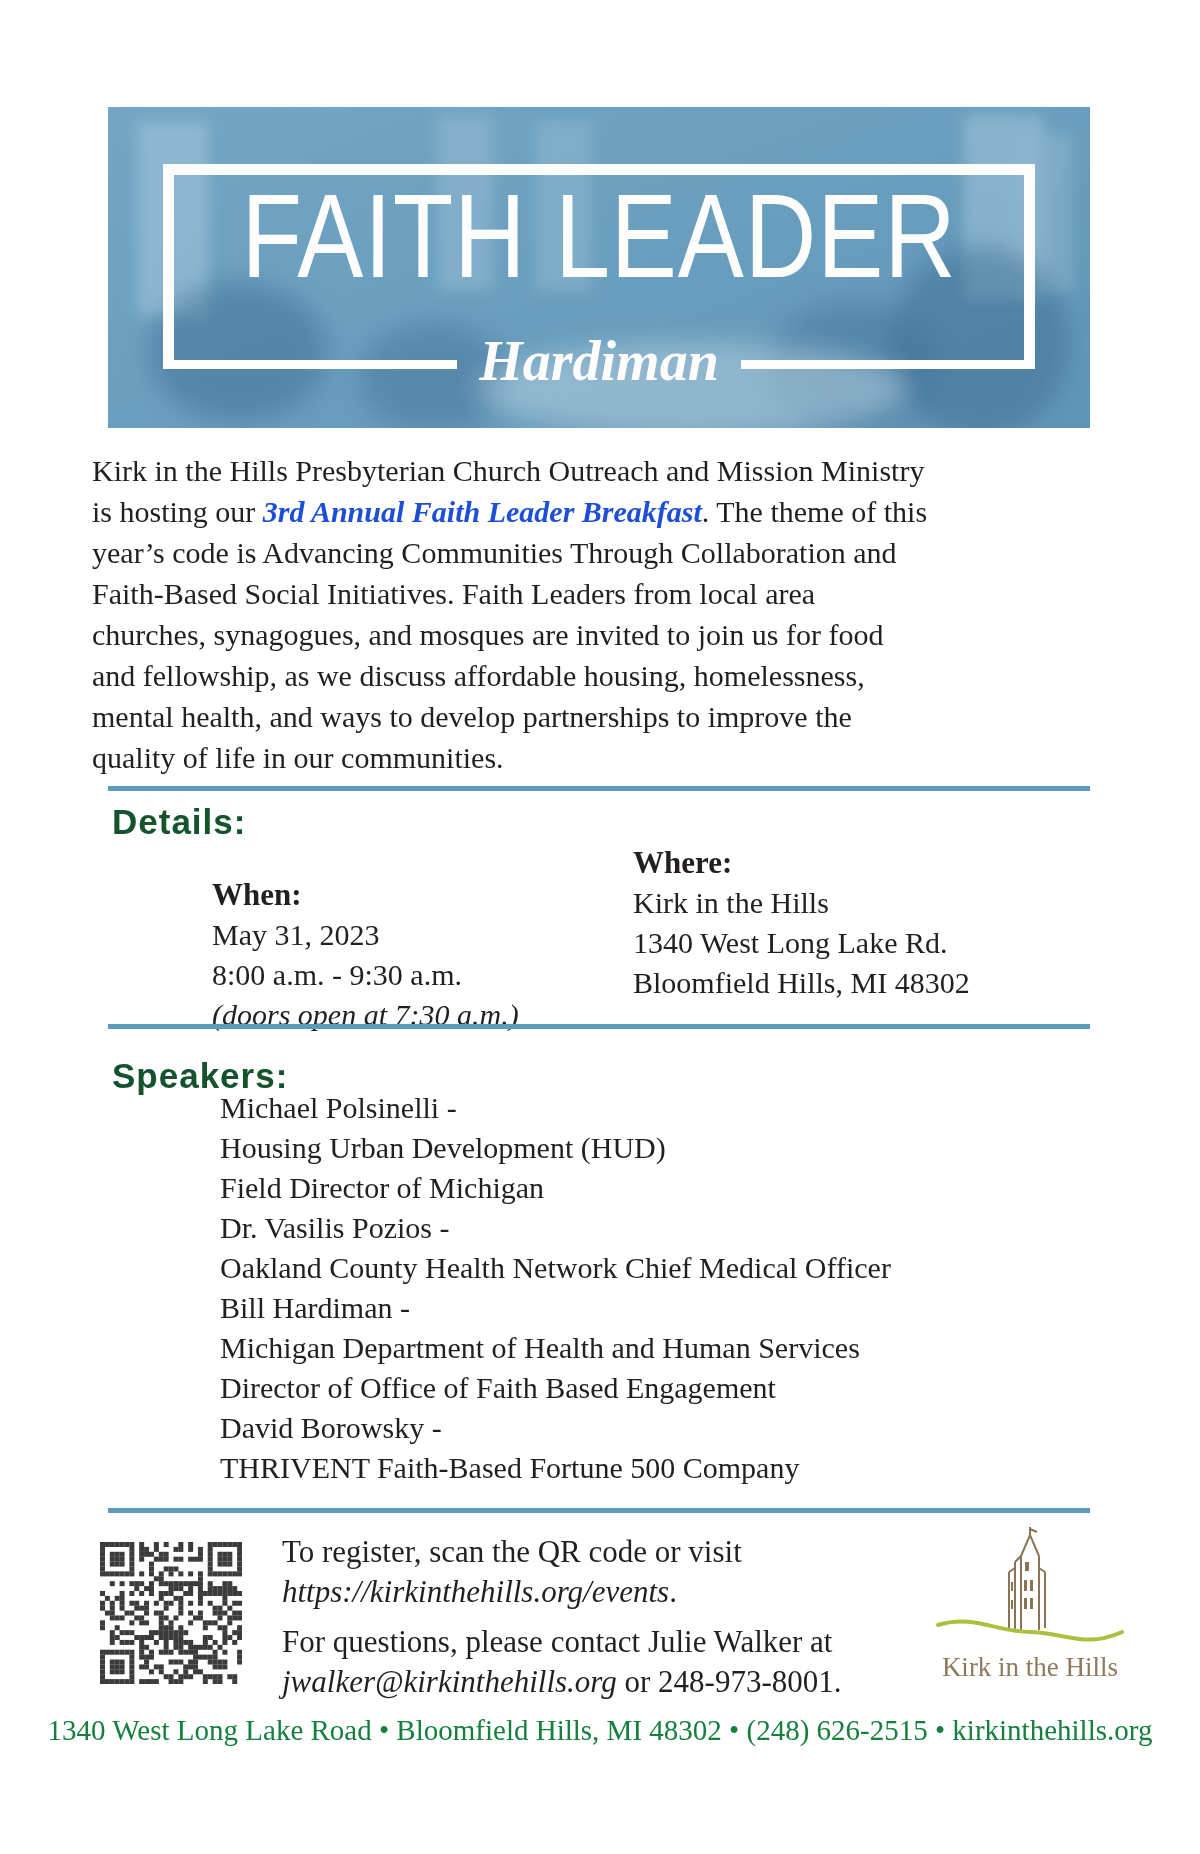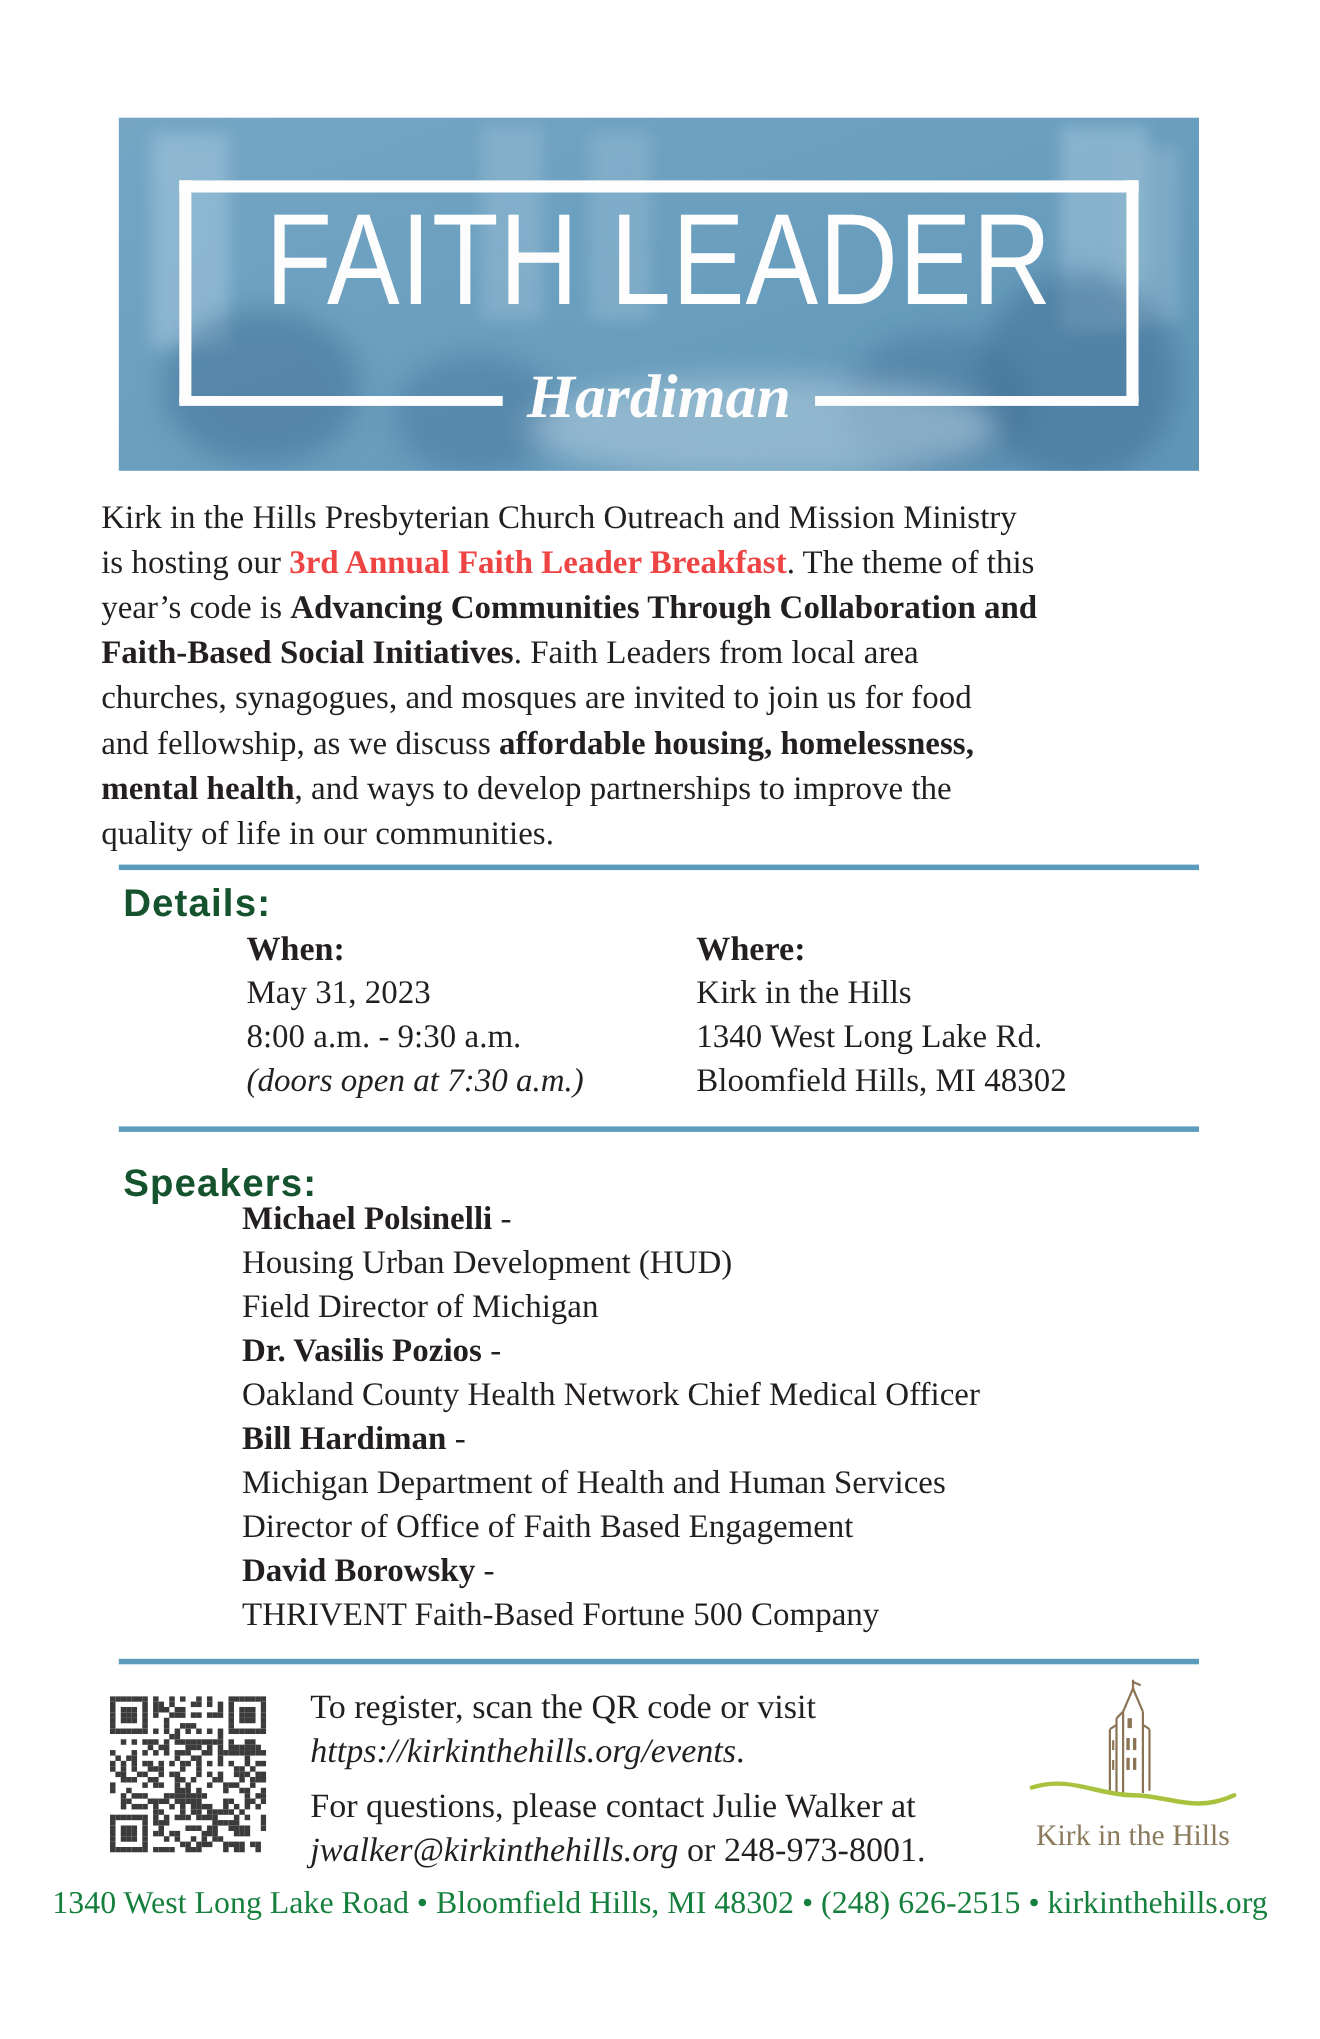--- a/index.html
+++ b/index.html
@@ -36,39 +36,39 @@
   
   .rule{position:absolute;left:108px;width:982px;height:5px;background:#5b9cbc;}
   .rule1{top:786px;} .rule2{top:1024px;} .rule3{top:1508px;}
   .sec-heading{position:absolute;left:112px;font-family:"Liberation Sans",sans-serif;
         font-weight:bold;font-size:35px;color:#14532d;letter-spacing:1px;}
   .h-details{top:802px;} .h-speakers{top:1056px;}
 
   
   .col{position:absolute;top:843px;font-size:30px;}
   .col .seg-line{line-height:40px;white-space:nowrap;}
-  .col-when{left:224px;} .col-where{left:633px;}
+  .col-when{left:212px;margin-top:32px;} .col-where{left:633px;}
   .col-label{font-weight:bold;font-size:31px;line-height:40px;}
 
   
   .speakers-list{position:absolute;left:220px;top:1088px;font-size:30px;}
   .speakers-list .seg-line{line-height:40px;white-space:nowrap;}
 
   
   .qr{position:absolute;left:100px;top:1542px;width:142px;height:142px;}
   .reg{position:absolute;left:282px;font-size:31px;}
   .reg .seg-line{line-height:40px;white-space:nowrap;}
   .reg-top{top:1532px;} .reg-bottom{top:1622px;}
   .logo{position:absolute;left:935px;top:1524px;width:190px;text-align:center;}
   .logo-caption{font-size:27px;color:#8b7b5c;line-height:30px;margin-top:-2px;}
   .footer-line{position:absolute;left:0;top:1714px;width:1200px;text-align:center;
         font-size:29px;color:#15803d;white-space:nowrap;}
 
   
-  .s-n{} .s-b{font-weight:bold;} .s-bb{font-weight:bold;color:#ef4444;} .s-i{font-style:italic;}
+  .s-n{} .s-b{font-weight:normal;} .s-bb{font-weight:bold;color:#1d4ed8;font-style:italic;} .s-i{font-style:italic;}
 </style>
 </head>
 <body>
 
 <div class="banner">
   <div class="ph w1"></div>
   <div class="ph w2"></div>
   <div class="ph w3"></div>
   <div class="ph w4"></div>
   <div class="ph w5"></div>

